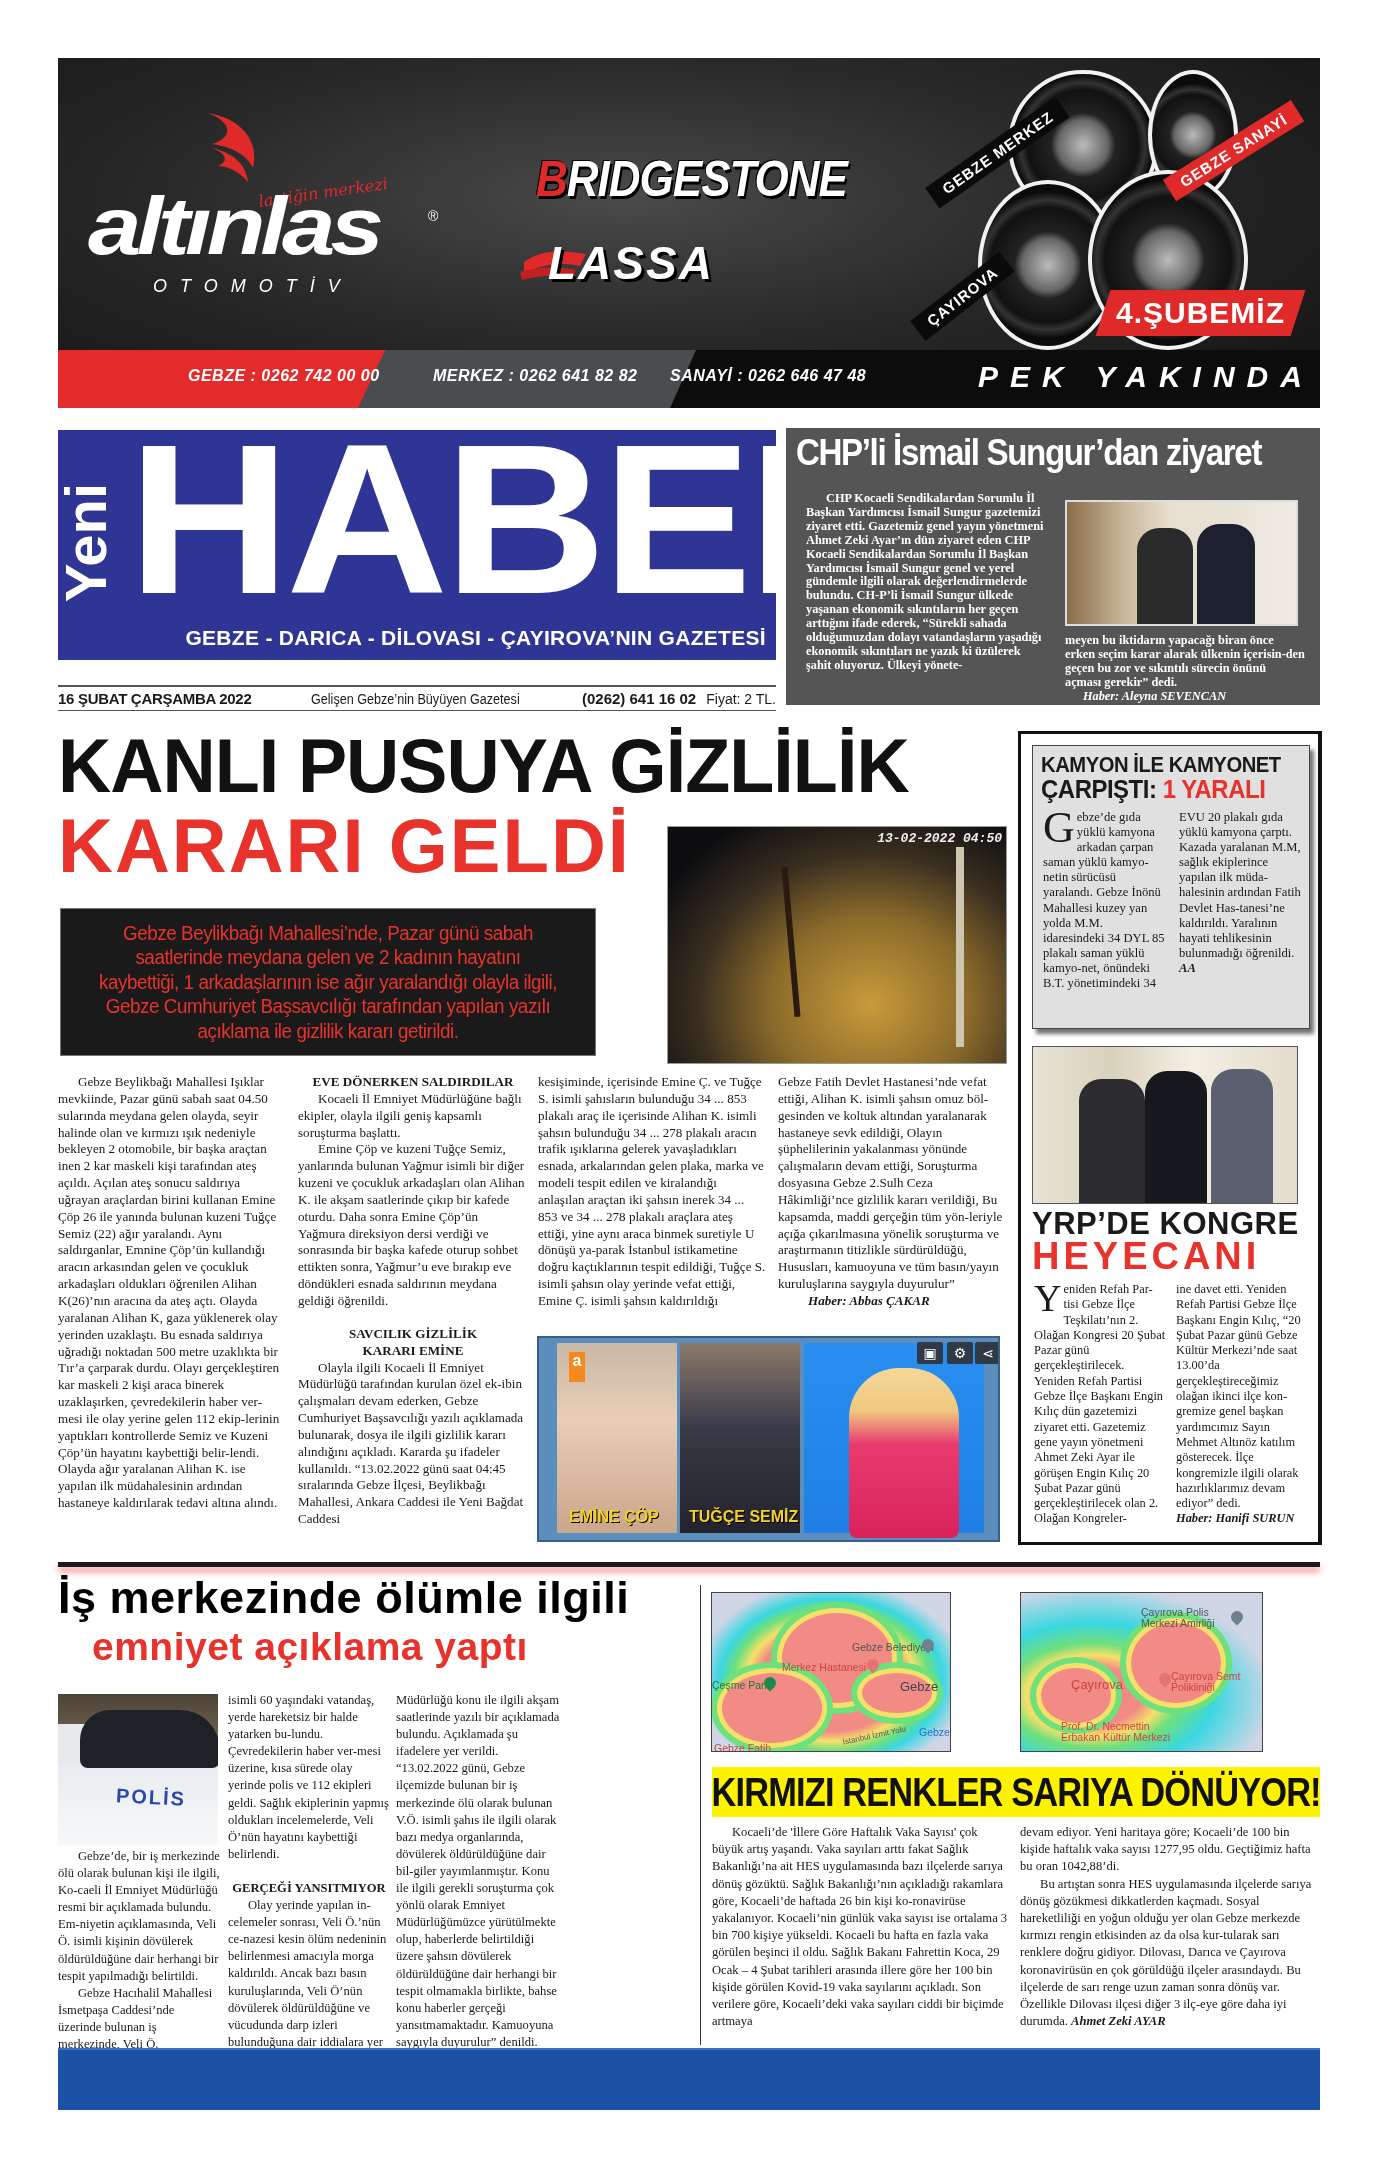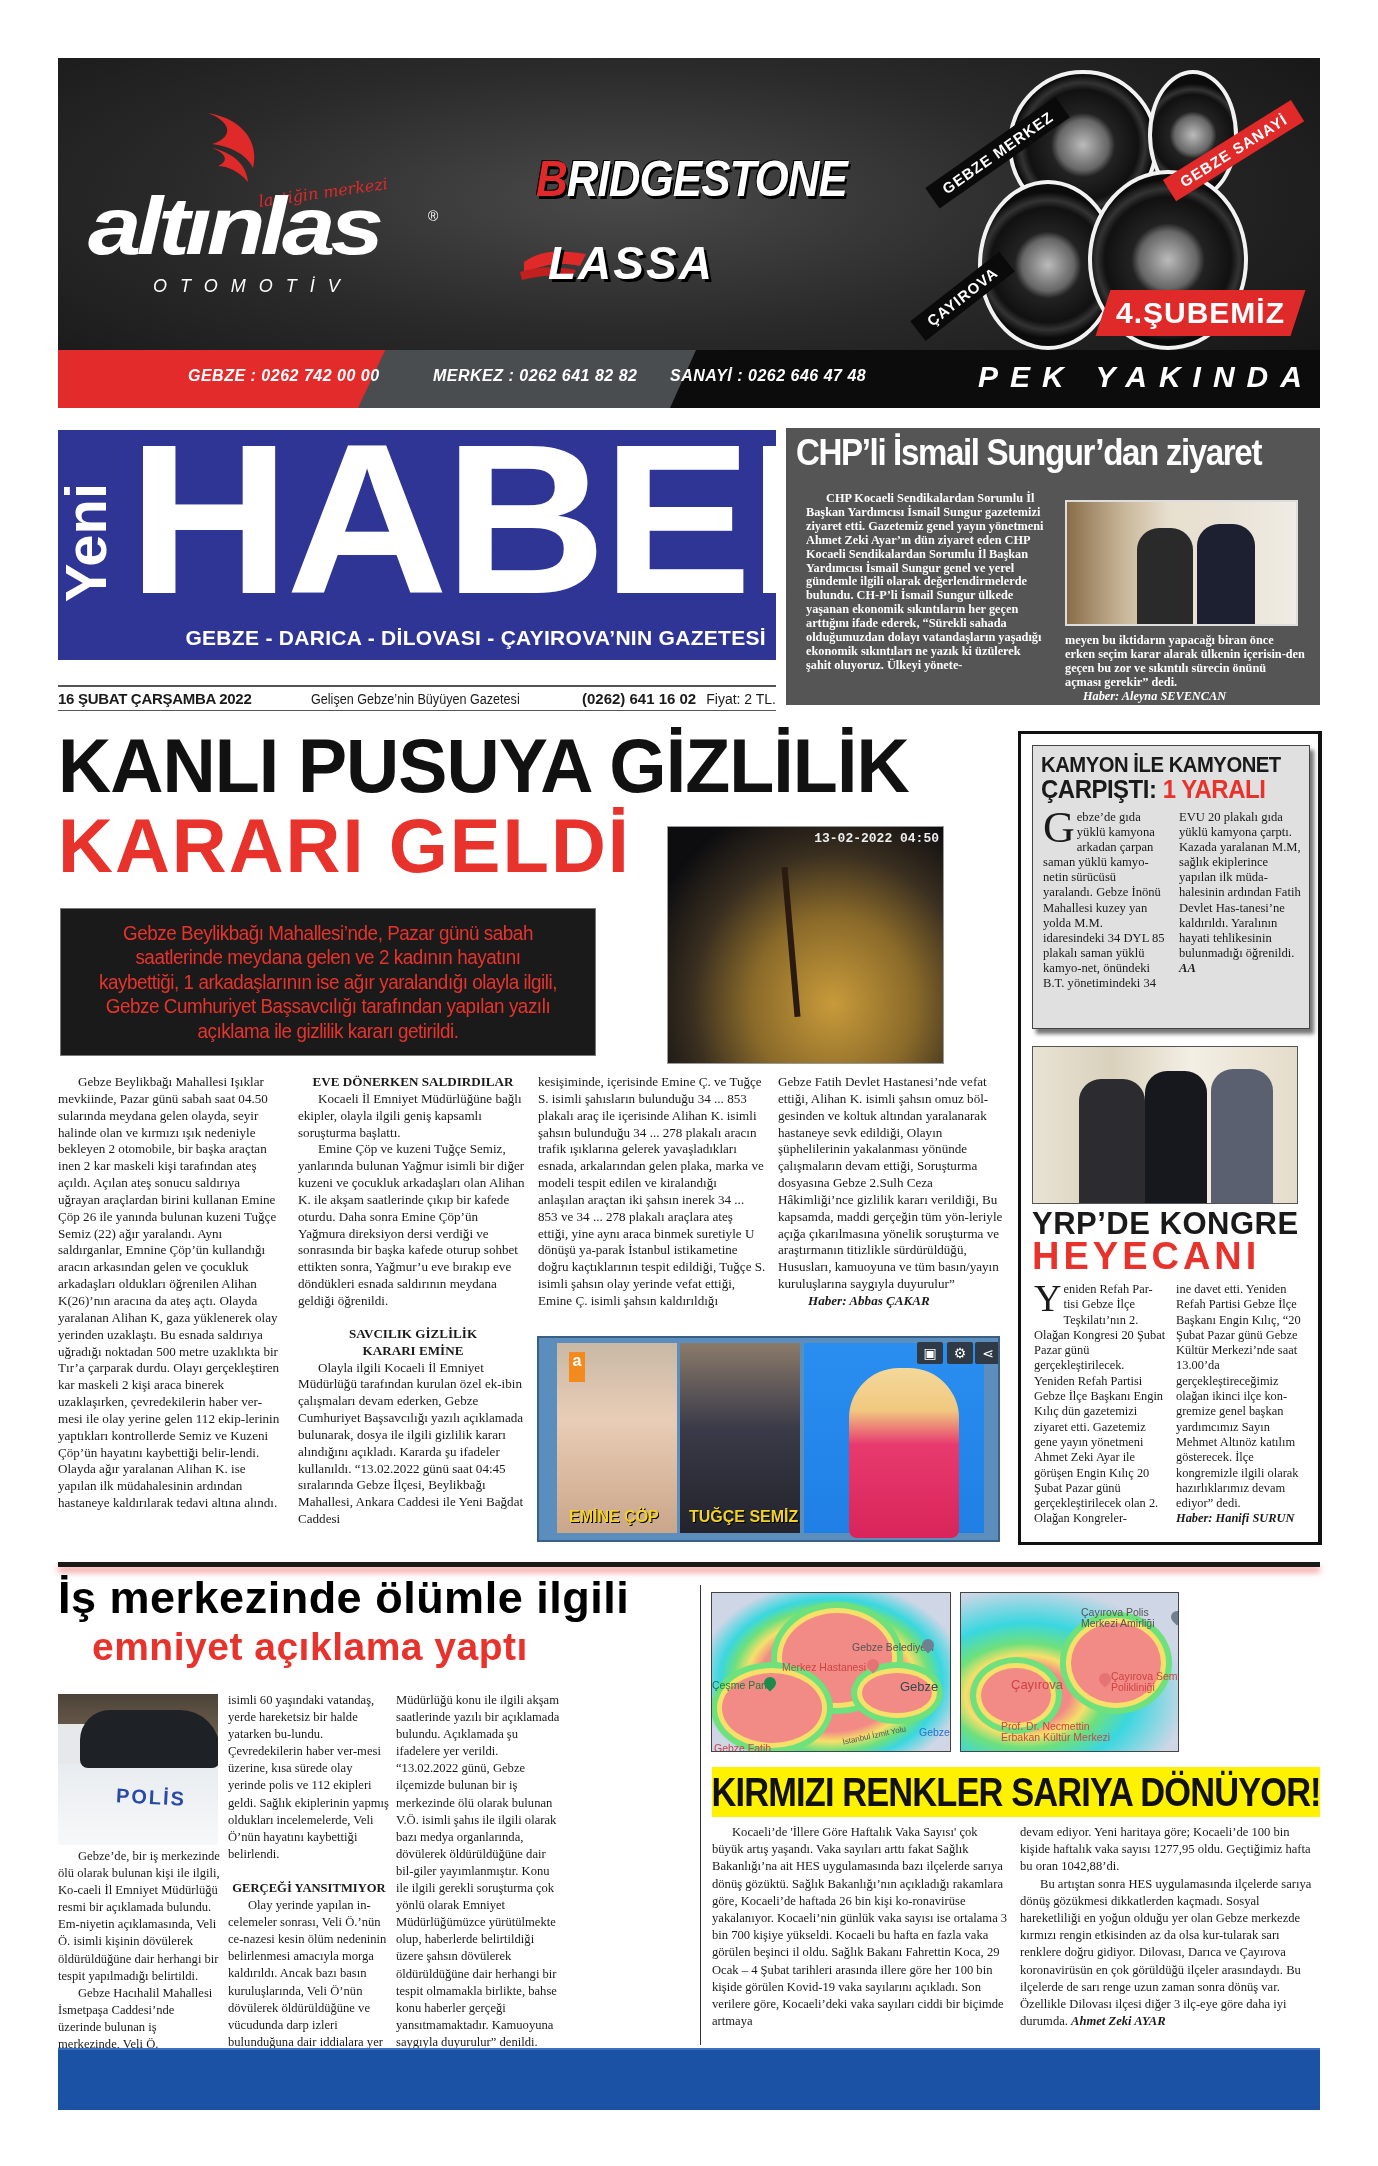--- a/index.html
+++ b/index.html
@@ -55,22 +55,22 @@
   .chp-col1 { position: absolute; left: 20px; top: 64px; width: 240px; color: #fff; font-size: 12.3px; line-height: 13.9px; font-weight: 700; text-indent: 20px; }
   .chp-photo { position: absolute; left: 279px; top: 72px; width: 233px; height: 126px; background: linear-gradient(90deg, #8a6d4a 0%, #c9b79a 25%, #e8e0cf 45%, #e8e2d6 70%, #f1ece3 100%); border: 2px solid #ddd; }
   .chp-col2 { position: absolute; left: 279px; top: 206px; width: 240px; color: #fff; font-size: 12.3px; line-height: 13.9px; font-weight: 700; }
   .chp-byline { display: block; text-indent: 18px; font-style: italic; }
 
   
   .h1-a { left: 58px; top: 728px; font-family: "Liberation Sans", sans-serif; font-weight: 900; font-size: 76px; letter-spacing: -1px; color: #111; white-space: nowrap; transform: scaleX(0.97); transform-origin: left; line-height: 1; }
   .h1-b { left: 58px; top: 808px; font-family: "Liberation Sans", sans-serif; font-weight: 900; font-size: 76px; color: #e8332d; white-space: nowrap; letter-spacing: 2px; line-height: 1; }
   #spot { left: 60px; top: 908px; width: 536px; height: 148px; background: #1a1a1a; border: 1px solid #777; display: flex; align-items: center; justify-content: center; padding: 1px 14px; }
   #spot p { color: #e8332d; font-family: "Liberation Sans", sans-serif; font-size: 20.5px; line-height: 24.5px; text-align: center; letter-spacing: -0.5px; transform: scaleX(0.92); }
-  #cctv { left: 667px; top: 826px; width: 277px; height: 238px; background:
-           radial-gradient(ellipse at 60% 75%, #c89a3a 0%, #8a6a2a 35%, #3a2f20 60%, #0d0d10 85%); border: 1px solid #999; overflow: hidden; }
+  #cctv { left: 667px; top: 826px; width: 340px; height: 238px; background:
+           radial-gradient(ellipse at 60% 75%, #c89a3a 0%, #8a6a2a 35%, #3a2f20 60%, #0d0d10 85%); border: 1px solid #999; overflow: hidden; font-style: italic; }
   .cctv-ts { position: absolute; right: 4px; top: 4px; color: #eee; font-family: "Liberation Mono", monospace; font-size: 13px; font-weight: 700; }
   .tree { position: absolute; left: 120px; top: 40px; width: 6px; height: 150px; background: #2a1a10; transform: rotate(-5deg); }
   .pole { position: absolute; left: 288px; top: 20px; width: 8px; height: 200px; background: #cfc6b0; }
 
   
   .col { position: absolute; font-size: 13.1px; line-height: 16.85px; text-align: left; }
   .col p { text-indent: 20px; }
   .col h4 { font-size: 13.1px; font-weight: 700; text-align: center; line-height: 16.85px; }
   .byline { font-weight: 700; font-style: italic; text-indent: 30px !important; }
 
@@ -111,21 +111,21 @@
   .van { position: absolute; left: 0; top: 30px; width: 40px; height: 40px; background: #e6e8ea; }
   .col2 { position: absolute; font-size: 12.6px; line-height: 17.1px; }
   .col2 p { text-indent: 20px; }
   .col2 h4 { font-size: 12.6px; font-weight: 700; text-align: center; line-height: 17.1px; }
   #vrule { left: 700px; top: 1585px; width: 1px; height: 460px; background: #333; }
 
   
   .map { position: absolute; top: 1592px; height: 160px; overflow: hidden; border: 1px solid #444; }
   #map1 { left: 711px; width: 240px; background:
      radial-gradient(ellipse at 50% 55%, #f28a86 0%, #f28a86 42%, #f6e06a 50%, #6ee07c 58%, #3ad7e0 66%, #cfd6e6 80%); }
-  #map2 { left: 960px; width: 219px; background:
+  #map2 { left: 1020px; width: 243px; background:
      radial-gradient(ellipse at 30% 65%, #f28a86 0%, #f28a86 20%, #f6e06a 28%, #6ee07c 36%, #3ad7e0 50%, #cfd6e6 75%); }
   .blob { position: absolute; background: #f28a86; border-radius: 50%; box-shadow: 0 0 0 5px #f6e06a, 0 0 0 11px #6ee07c; }
   .mlabel { position: absolute; font-family: "Liberation Sans", sans-serif; font-size: 10.5px; color: #c44; white-space: nowrap; }
   .mlabel.g { color: #37474f; font-size: 13px; }
   .mlabel.dk { color: #555; }
   .pin { position: absolute; width: 12px; height: 12px; border-radius: 50% 50% 50% 0; transform: rotate(-45deg); }
 
   #kirmizi { left: 712px; top: 1767px; width: 608px; height: 50px; background: #fff200; display: flex; align-items: center; justify-content: center; }
   #kirmizi span { font-family: "Liberation Sans", sans-serif; font-weight: 900; font-size: 40px; letter-spacing: -1px; color: #111; white-space: nowrap; transform: scaleX(0.86); display: inline-block; }
   .col3 { position: absolute; font-size: 12.6px; line-height: 17.2px; }

